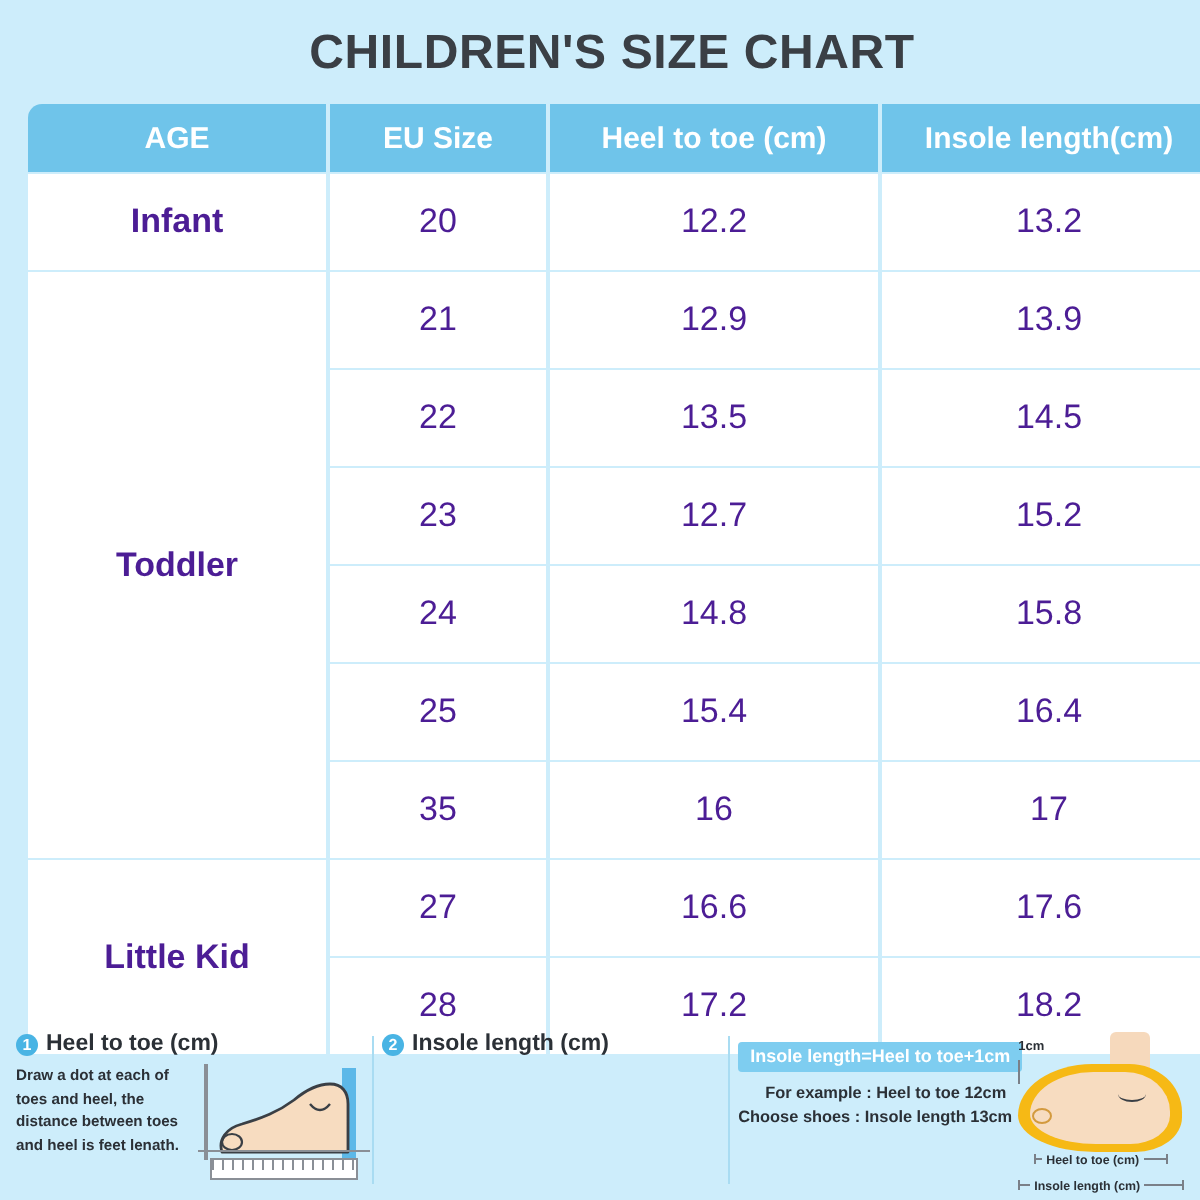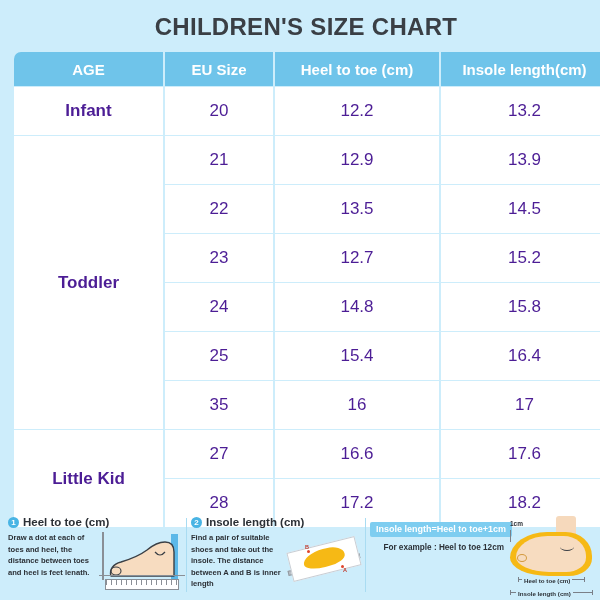--- a/index.html
+++ b/index.html
@@ -382,41 +382,30 @@
     </div>
   </div>
 
   <div class="divider"></div>
 
   <div class="panel p2">
     <div class="panel-head">
       <span class="badge">2</span>
       <span class="panel-title">Insole length (cm)</span>
     </div>
-    <div class="panel-body">
-      <div class="panel-text">Find a pair of suitable shoes and take out the insole. The distance between A and B is inner length</div>
-      <div class="insole-fig">
-        <div class="rule"></div>
-        <div class="card"></div>
-        <div class="sole"></div>
-        <div class="mk a"></div>
-        <div class="mk b"></div>
-        <div class="mk-label a">A</div>
-        <div class="mk-label b">B</div>
-      </div>
-    </div>
   </div>
 
   <div class="divider"></div>
 
   <div class="panel p3">
     <div class="p3-row">
       <div class="p3-left">
         <div class="formula-banner">Insole length=Heel to toe+1cm</div>
         <div class="example-line">For example : Heel to toe 12cm</div>
+        <div class="example-line">Choose shoes : Insole length 13cm</div>
       </div>
       <div class="foot3">
         <div class="cm-tick">1cm</div>
         <div class="cm-bar"></div>
         <div class="leg"></div>
         <div class="outline"></div>
         <div class="foot"></div>
         <div class="ankle-curve"></div>
         <div class="toe"></div>
         <div class="dim d1"></div>

